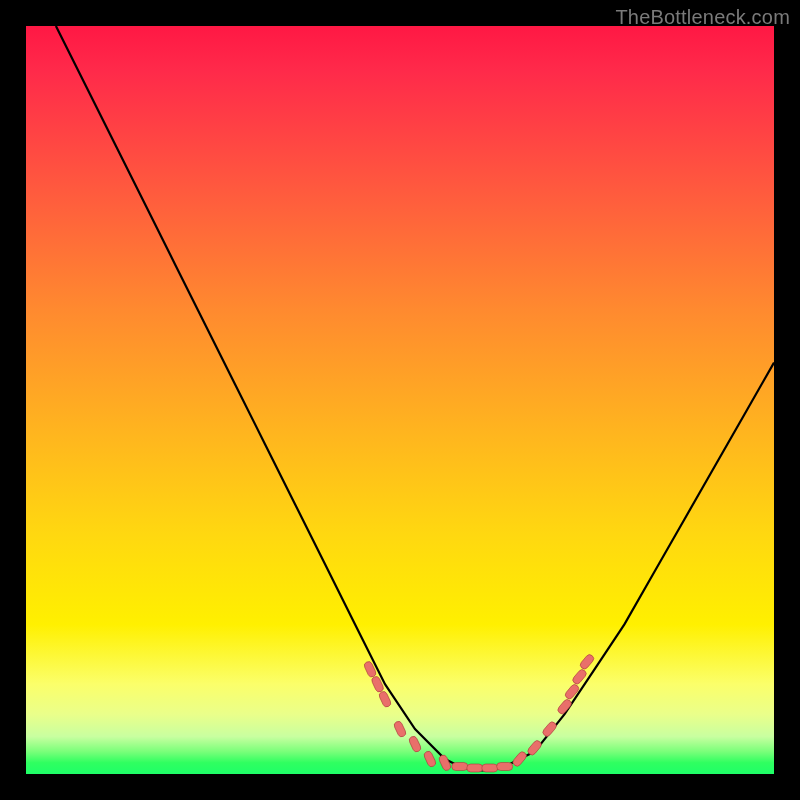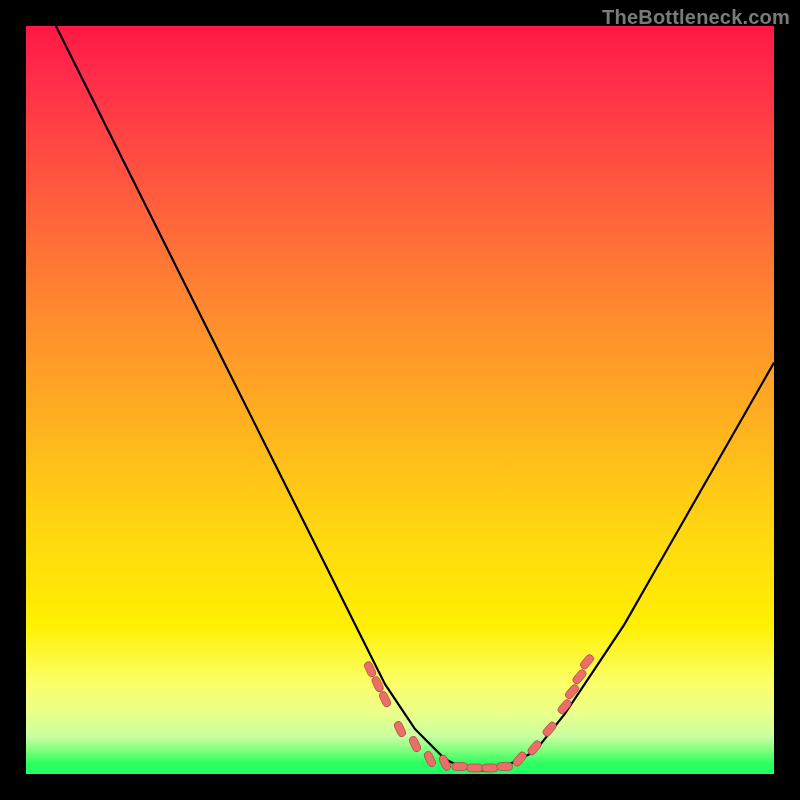--- a/index.html
+++ b/index.html
@@ -41,21 +41,21 @@
       #2fff60 98.5%,
       #1eff68 100%
     );
   }
   .watermark {
     position: absolute;
     top: 6px;
     right: 10px;
     color: #7a7a7a;
     font-size: 20px;
-    font-weight: 700;
+    font-weight: 400;
     letter-spacing: 0.2px;
     user-select: none;
   }
   svg.curve {
     position: absolute;
     left: 0;
     top: 0;
     width: 748px;
     height: 748px;
     overflow: visible;

